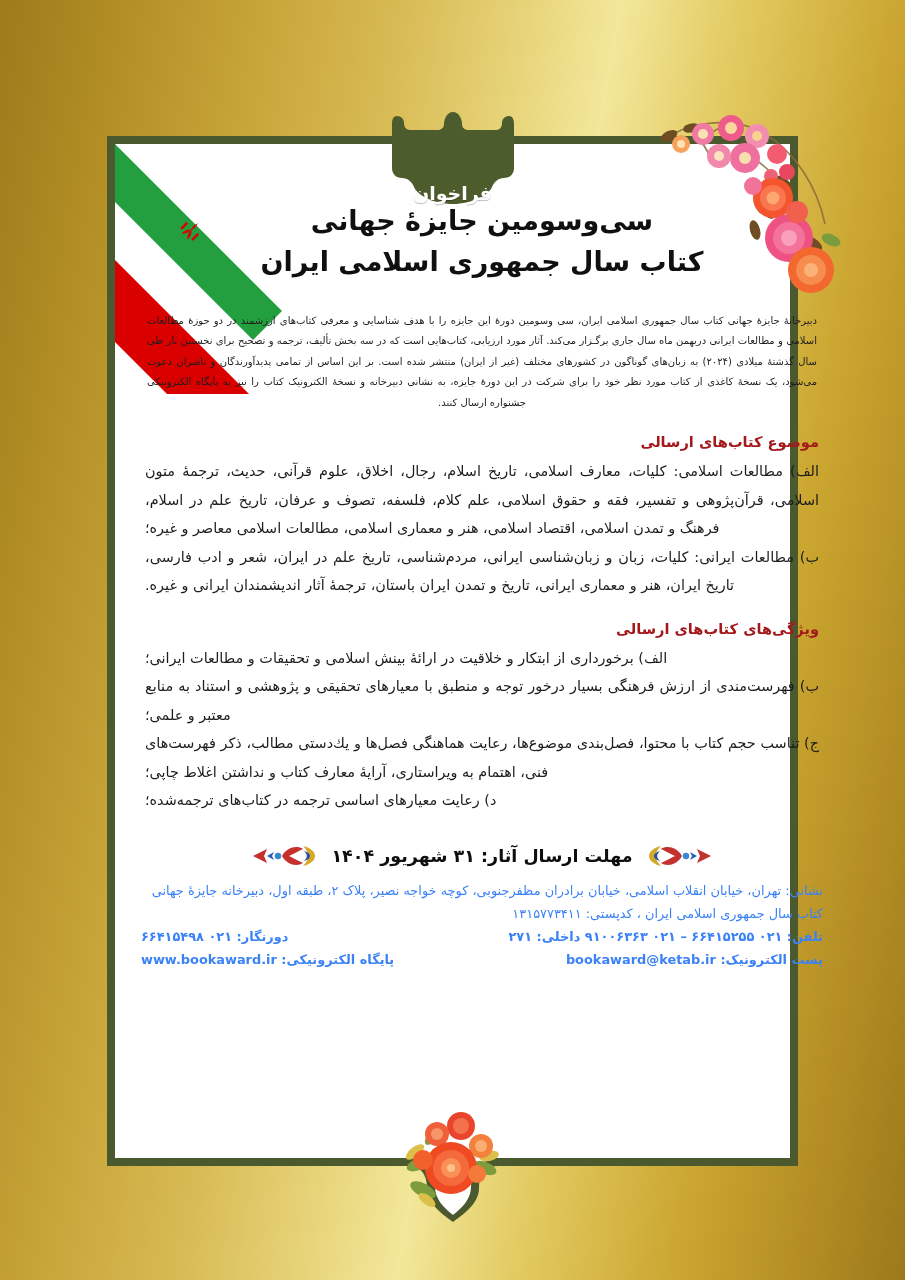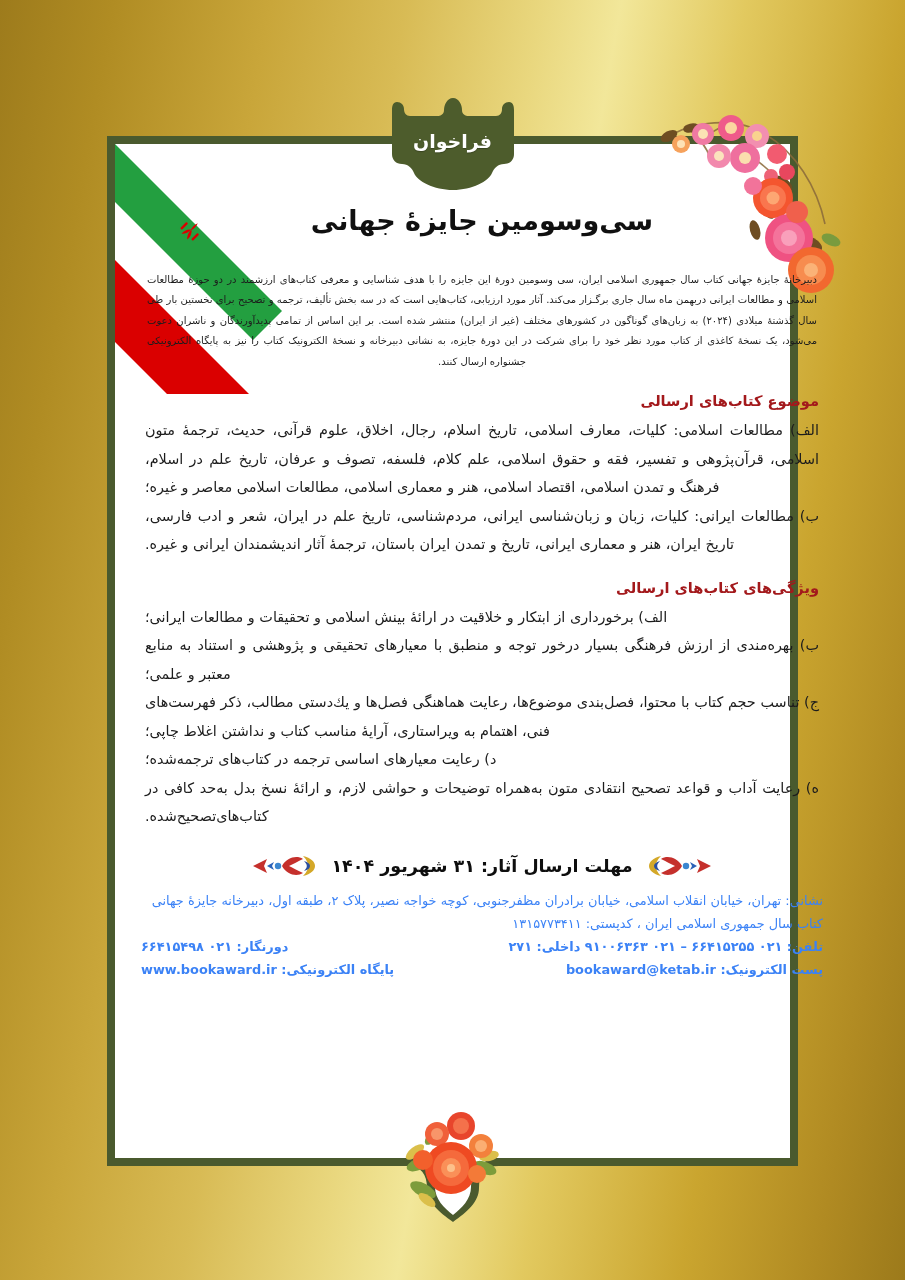--- a/index.html
+++ b/index.html
@@ -47,26 +47,26 @@
     width: 92px;
     height: 64px;
     z-index: 3;
   }
 
   
   #callout-badge {
     position: absolute;
     left: 50%;
     transform: translateX(-50%);
-    top: 98px;
+    top: 112px;
     width: 122px;
     height: 92px;
     z-index: 5;
     display: flex;
-    align-items: center;
+    align-items: flex-end;
     justify-content: center;
   }
   #callout-badge svg { position: absolute; inset: 0; }
   #callout-badge .badge-label {
     position: relative;
     color: #ffffff;
     font-size: 19px;
     font-weight: bold;
     letter-spacing: 0.5px;
     margin-top: -6px;
@@ -164,21 +164,21 @@
     font-size: 14.4px;
     line-height: 1.98;
     color: #1c1c1c;
     text-align: justify;
     text-align-last: left;
     padding: 0 4px;
   }
 
   
   #deadline-bar {
-    margin-top: 22px;
+    margin-top: 28px;
     display: flex;
     align-items: center;
     justify-content: center;
     gap: 14px;
   }
   #deadline-bar .deadline-text {
     font-size: 17.5px;
     font-weight: bold;
     color: #0e0e0e;
     white-space: nowrap;
@@ -322,37 +322,37 @@
       <circle cx="30" cy="48" r="10" fill="#f2602c"></circle>
       <circle cx="84" cy="62" r="9" fill="#f37a38"></circle>
     </g>
   </svg>
 </div>
 
 <div id="poster-content">
 
   <div id="title-block">
     <div class="title-line">سی‌وسومین جایزۀ جهانی</div>
+    <div class="title-line">کتاب سال جمهوری اسلامی ایران</div>
   </div>
 
   <p id="intro-paragraph">دبیرخانۀ جایزۀ جهانی کتاب سال جمهوری اسلامی ایران، سی وسومین دورۀ این جایزه را با هدف شناسایی و معرفی کتاب‌های ارزشمند در دو حوزۀ مطالعات اسلامی و مطالعات ایرانی دربهمن ماه سال جاری برگـزار می‌کند. آثار مورد ارزیابی، کتاب‌هایی است که در سه بخش تألیف، ترجمه و تصحیح برای نخستین بار طی سال گذشتۀ میلادی (۲۰۲۴) به زبان‌های گوناگون در کشورهای مختلف (غیر از ایران) منتشر شده است. بر این اساس از تمامی پدیدآورندگان و ناشران دعوت می‌شود، یک نسخۀ کاغذی از کتاب مورد نظر خود را برای شرکت در این دورۀ جایزه، به نشانی دبیرخانه و نسخۀ الکترونیک کتاب را نیز به پایگاه الکترونیکی جشنواره ارسال کنند.</p>
 
   <h2 class="section-heading">موضوع کتاب‌های ارسالی</h2>
   <div class="clause-list">
     <p class="clause">الف) مطالعات اسلامی: کلیات، معارف اسلامی، تاریخ اسلام، رجال، اخلاق، علوم قرآنی، حدیث، ترجمۀ متون اسلامی، قرآن‌پژوهی و تفسیر، فقه و حقوق اسلامی، علم کلام، فلسفه، تصوف و عرفان، تاریخ علم در اسلام، فرهنگ و تمدن اسلامی، اقتصاد اسلامی، هنر و معماری اسلامی، مطالعات اسلامی معاصر و غیره؛</p>
     <p class="clause">ب) مطالعات ایرانی: کلیات، زبان و زبان‌شناسی ایرانی، مردم‌شناسی، تاریخ علم در ایران، شعر و ادب فارسی، تاریخ ایران، هنر و معماری ایرانی، تاریخ و تمدن ایران باستان، ترجمۀ آثار اندیشمندان ایرانی و غیره.</p>
   </div>
 
   <h2 class="section-heading">ویژگی‌های کتاب‌های ارسالی</h2>
   <div class="clause-list">
     <p class="clause">الف) برخورداری از ابتکار و خلاقیت در ارائۀ بینش اسلامی و تحقیقات و مطالعات ایرانی؛</p>
-    <p class="clause">ب) بهره‌مندی از ارزش فرهنگی بسیار درخور توجه و منطبق با معیارهای تحقیقی و پژوهشی و استناد به منابع معتبر و علمی؛</p>
-    <p class="clause">ج) تناسب حجم کتاب با محتوا، فصل‌بندی موضوع‌ها، رعایت هماهنگی فصل‌ها و یك‌دستی مطالب، ذکر فهرست‌های فنی، اهتمام به ویراستاری، آرایۀ مناسب کتاب و نداشتن اغلاط چاپی؛</p>
+    <p class="clause">ب) فهرست‌مندی از ارزش فرهنگی بسیار درخور توجه و منطبق با معیارهای تحقیقی و پژوهشی و استناد به منابع معتبر و علمی؛</p>
+    <p class="clause">ج) تناسب حجم کتاب با محتوا، فصل‌بندی موضوع‌ها، رعایت هماهنگی فصل‌ها و یك‌دستی مطالب، ذکر فهرست‌های فنی، اهتمام به ویراستاری، آرایۀ معارف کتاب و نداشتن اغلاط چاپی؛</p>
     <p class="clause">د) رعایت معیارهای اساسی ترجمه در کتاب‌های ترجمه‌شده؛</p>
-    <p class="clause">ه) رعایت آداب و قواعد تصحیح انتقادی متون به‌همراه توضیحات و حواشی لازم، و ارائۀ نسخ بدل به‌حد کافی در کتاب‌های‌تصحیح‌شده.</p>
   </div>
 
   <div id="deadline-bar">
     <svg class="ornament" width="66" height="26" viewBox="0 0 66 26" aria-hidden="true">
       <g transform="translate(66,0) scale(-1,1)">
         <path d="M2,13 L16,6 L13,13 L16,20 Z" fill="#c5302c"></path>
         <path d="M16,13 L23,9 L21,13 L23,17 Z" fill="#2a61b8"></path>
         <circle cx="27" cy="13" r="3.2" fill="#3a86d0"></circle>
         <path d="M31,13 C36,4 46,2 52,6 C46,9 42,11 38,13 C42,15 46,17 52,20 C46,24 36,22 31,13 Z" fill="#c5302c"></path>
         <path d="M52,3 C60,5 64,9 64,13 C64,17 60,21 52,23 C56,19 57,16 57,13 C57,10 56,7 52,3 Z" fill="#d4a828"></path>

